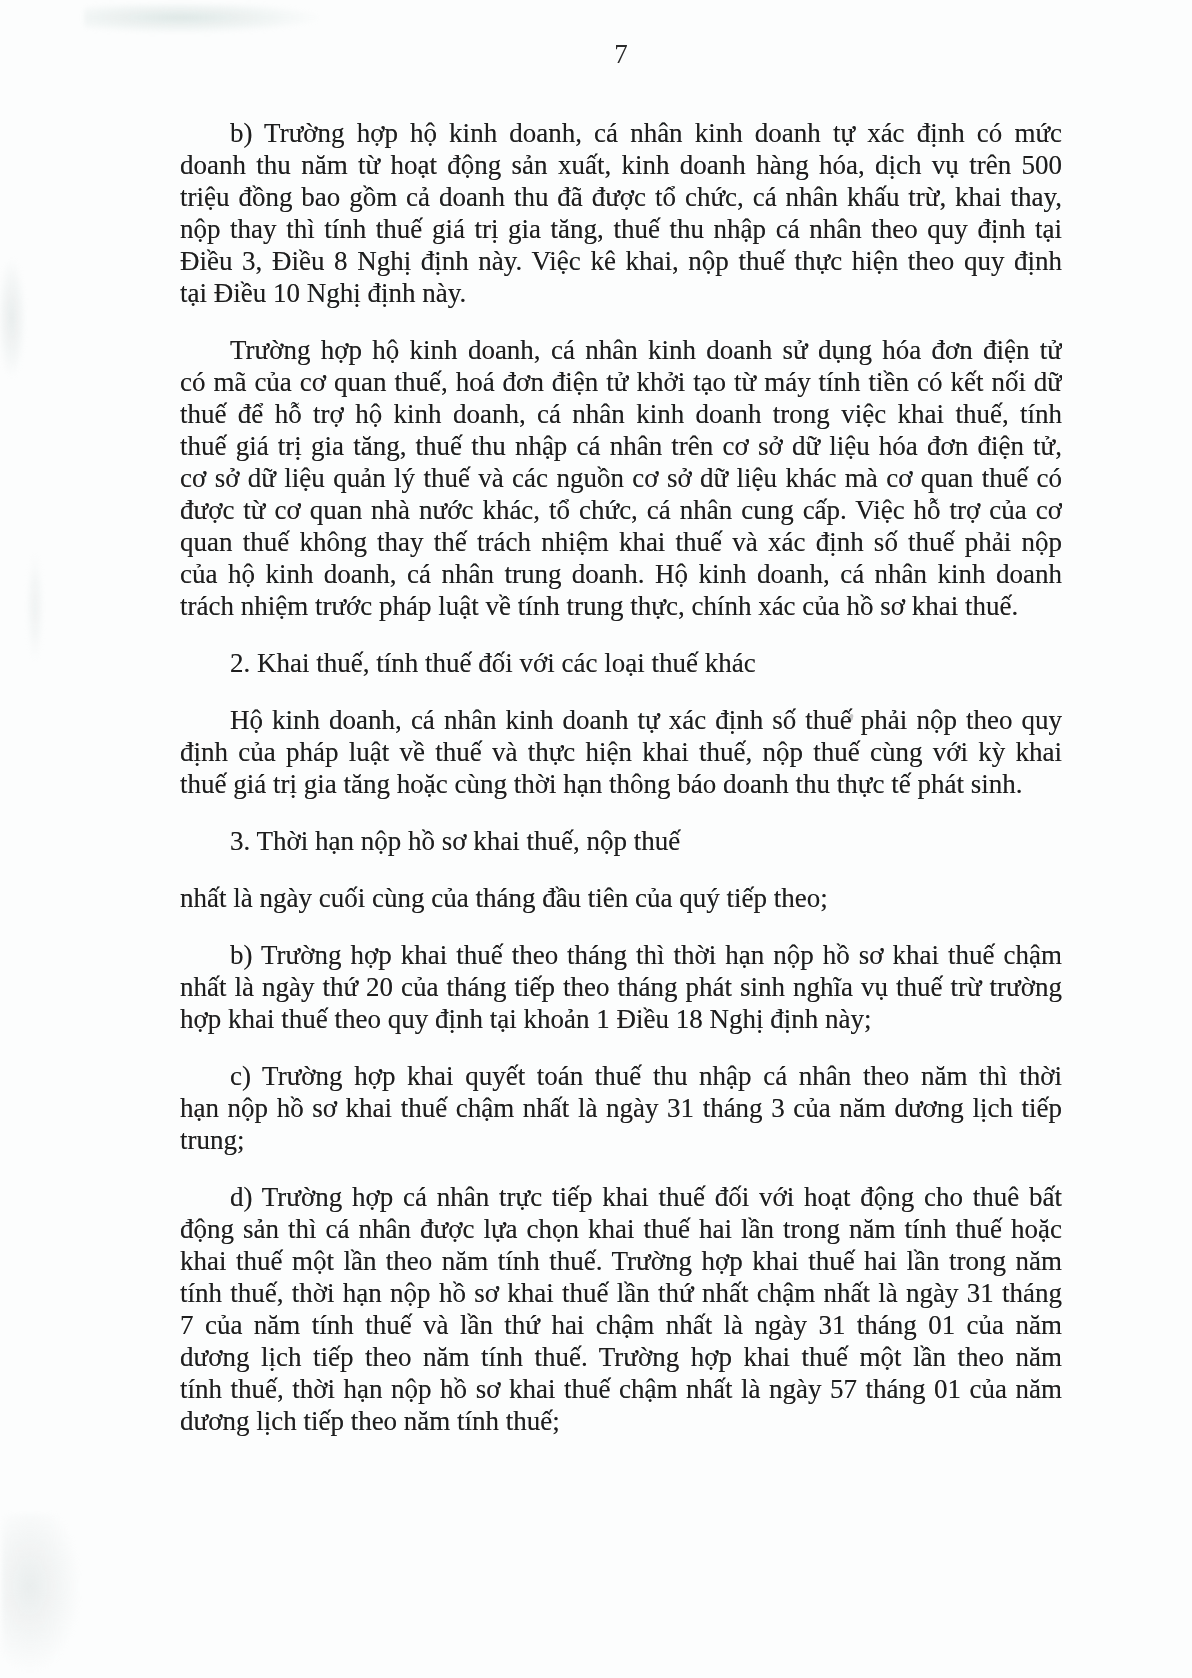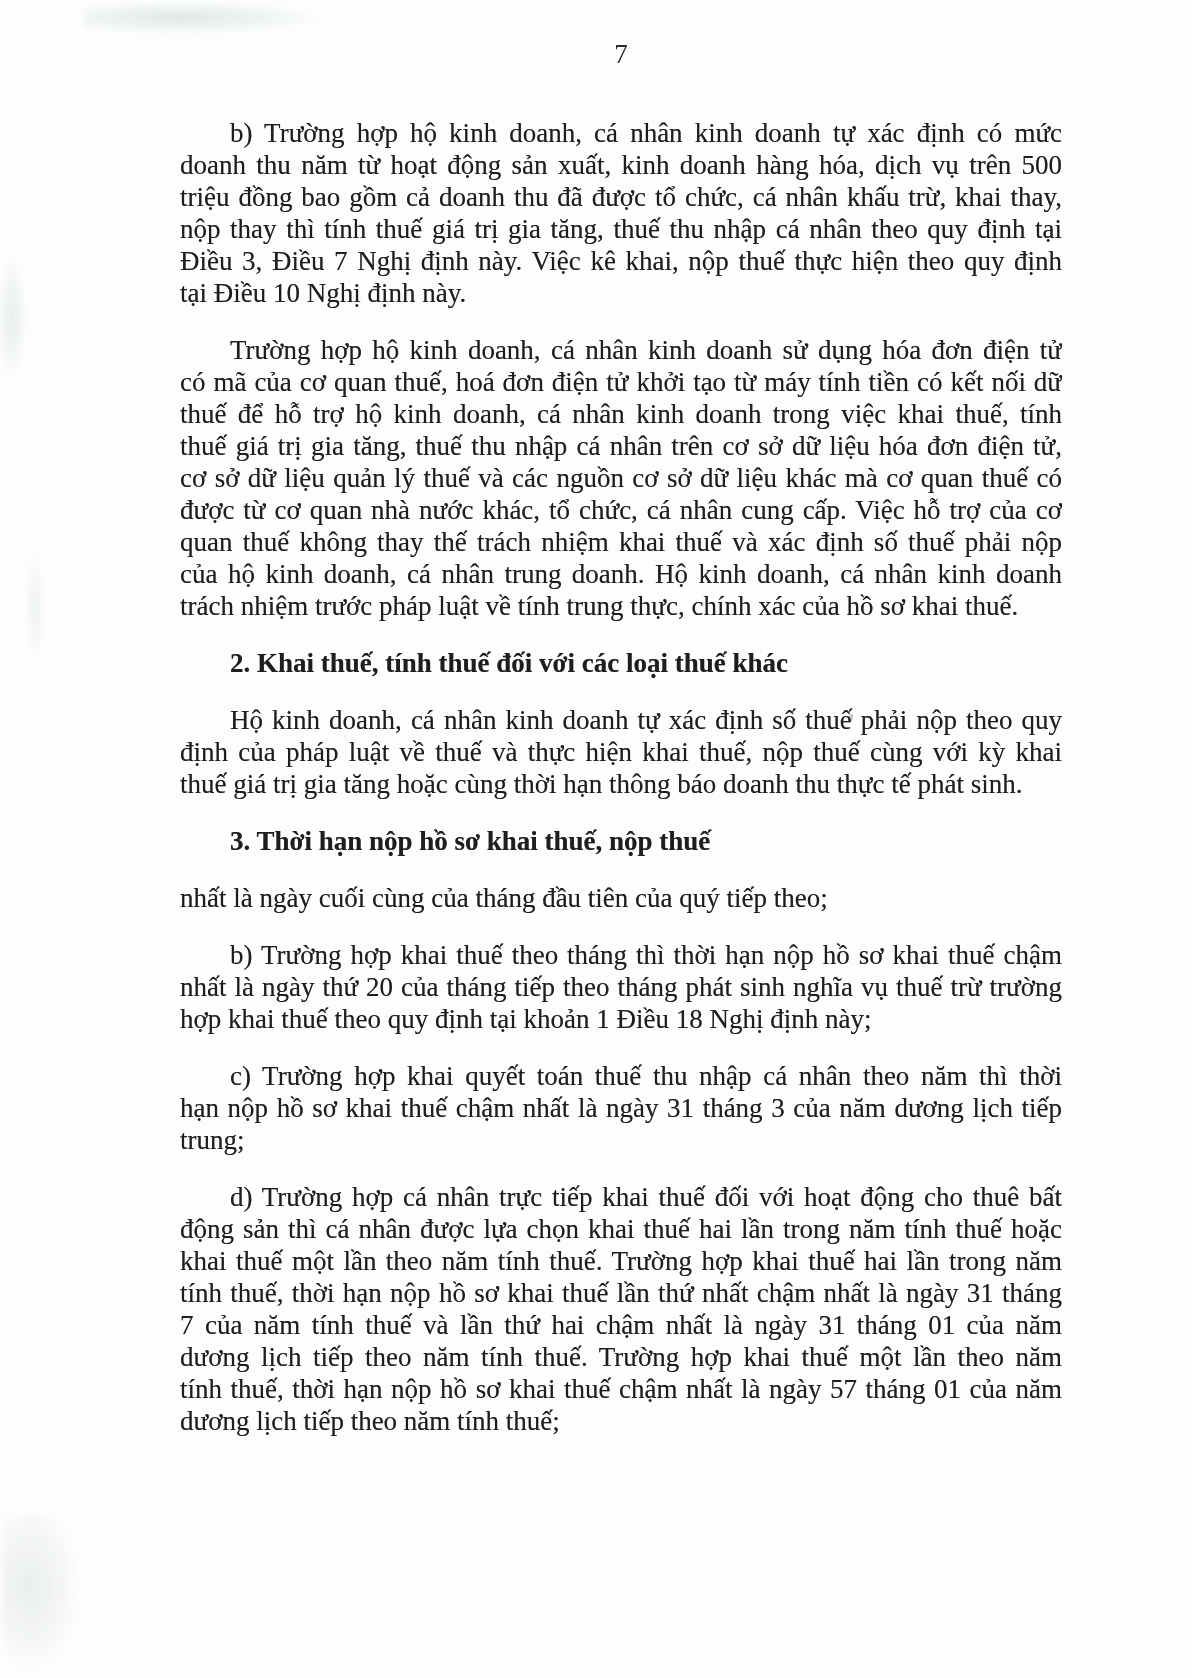--- a/index.html
+++ b/index.html
@@ -28,21 +28,21 @@
   .doc > :first-child { margin-top: 0; }
   .ln {
     height: 32px; overflow: hidden;
     text-align: justify;
     text-align-last: justify;
   }
   .ln.fl { text-indent: 50px; }
   .ln.end { text-align-last: left; }
   .hd {
     height: 32px; overflow: hidden;
-    font-size: 27px; font-weight: bold;
+    font-size: 27px; font-weight: normal;
     text-indent: 50px; text-align: left;
   }
   
   .smudge { position: absolute; pointer-events: none; }
   .smudge-top {
     left: 84px; top: 4px; width: 240px; height: 30px;
     background: radial-gradient(ellipse at 40% 45%, rgba(198,214,211,0.55), rgba(255,255,255,0) 70%);
     filter: blur(2px);
   }
   .smudge-left-a {
@@ -79,21 +79,21 @@
 
 <div class="pageno">7</div>
 
 <main class="doc">
 
   <section class="para">
     <div class="ln fl">b) Trường hợp hộ kinh doanh, cá nhân kinh doanh tự xác định có mức</div>
     <div class="ln">doanh thu năm từ hoạt động sản xuất, kinh doanh hàng hóa, dịch vụ trên 500</div>
     <div class="ln">triệu đồng bao gồm cả doanh thu đã được tổ chức, cá nhân khấu trừ, khai thay,</div>
     <div class="ln">nộp thay thì tính thuế giá trị gia tăng, thuế thu nhập cá nhân theo quy định tại</div>
-    <div class="ln">Điều 3, Điều 7 Nghị định này. Việc kê khai, nộp thuế thực hiện theo quy định</div>
+    <div class="ln">Điều 3, Điều 8 Nghị định này. Việc kê khai, nộp thuế thực hiện theo quy định</div>
     <div class="ln end">tại Điều 10 Nghị định này.</div>
   </section>
 
   <section class="para">
     <div class="ln fl">Trường hợp hộ kinh doanh, cá nhân kinh doanh sử dụng hóa đơn điện tử</div>
     <div class="ln">có mã của cơ quan thuế, hoá đơn điện tử khởi tạo từ máy tính tiền có kết nối dữ</div>
     <div class="ln">thuế để hỗ trợ hộ kinh doanh, cá nhân kinh doanh trong việc khai thuế, tính</div>
     <div class="ln">thuế giá trị gia tăng, thuế thu nhập cá nhân trên cơ sở dữ liệu hóa đơn điện tử,</div>
     <div class="ln">cơ sở dữ liệu quản lý thuế và các nguồn cơ sở dữ liệu khác mà cơ quan thuế có</div>
     <div class="ln">được từ cơ quan nhà nước khác, tổ chức, cá nhân cung cấp. Việc hỗ trợ của cơ</div>

